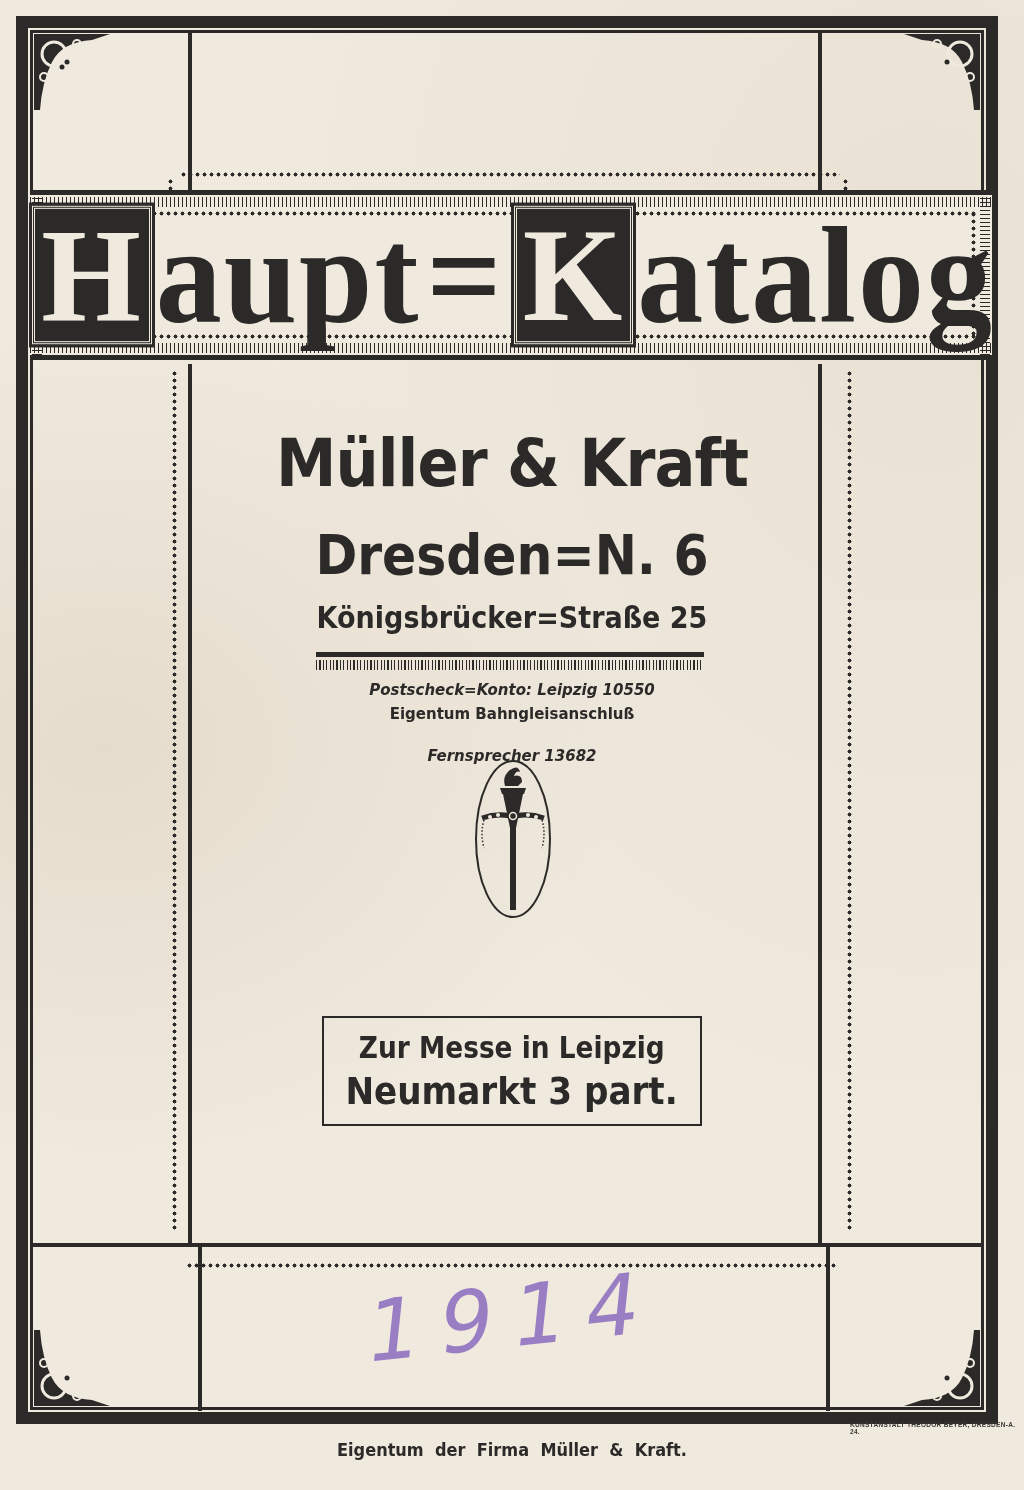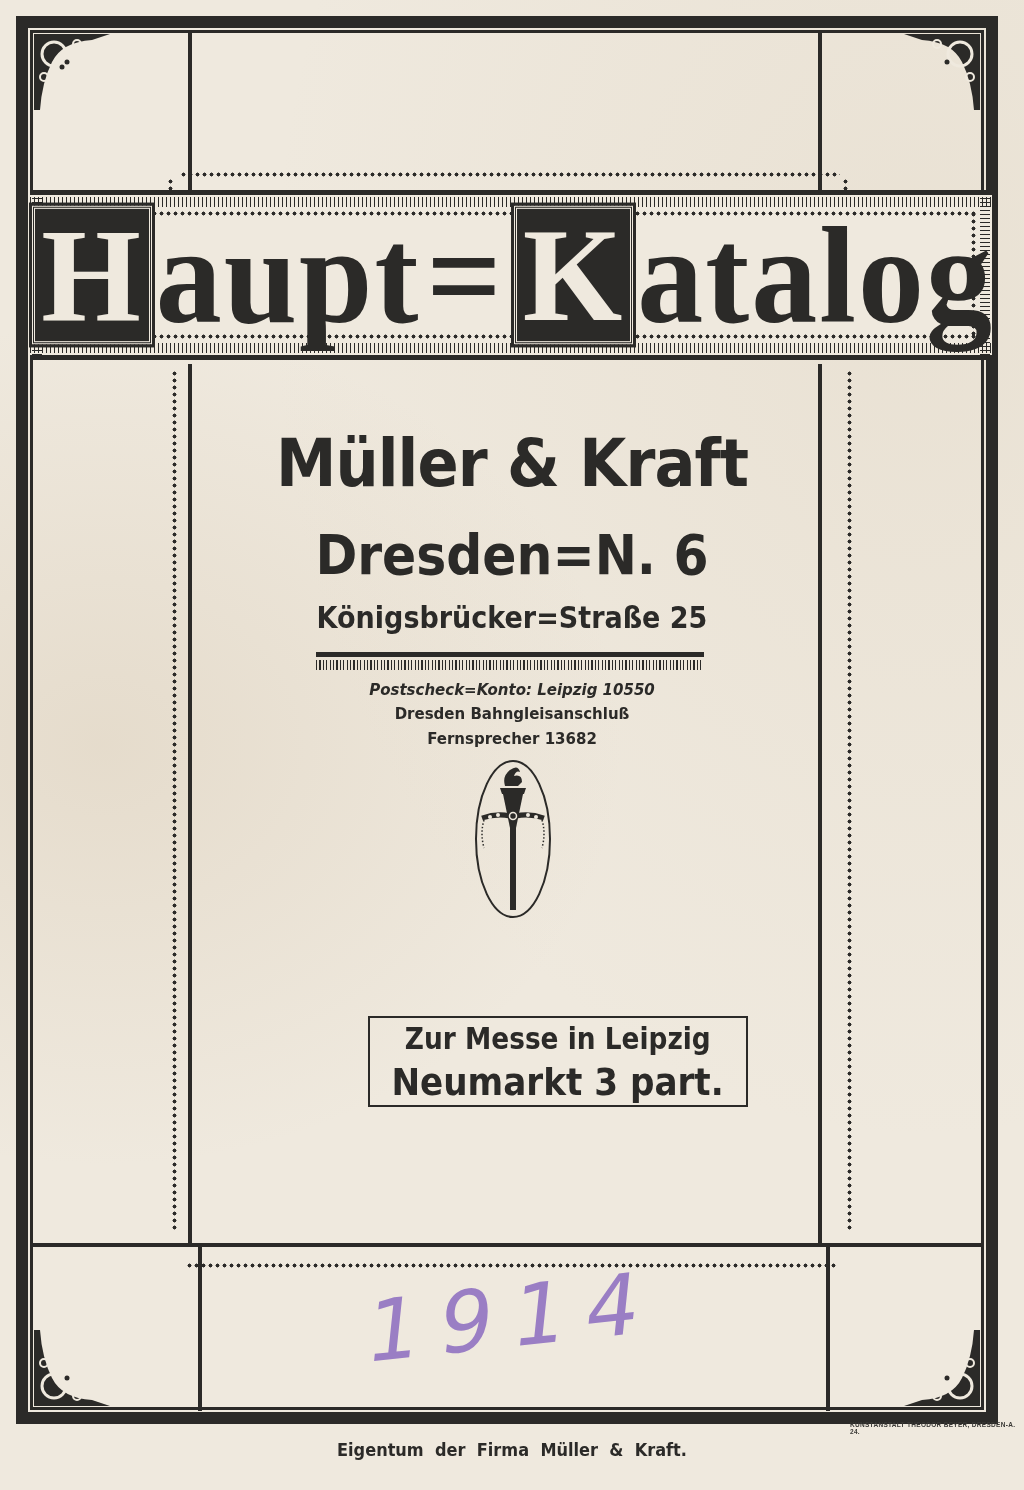--- a/index.html
+++ b/index.html
@@ -81,29 +81,29 @@
     }
     .company { top: 425px; font-size: 66px; letter-spacing: -1px; transform: scaleX(0.92); }
     .city { top: 522px; font-size: 56px; transform: scaleX(0.9); }
     .street { top: 600px; font-size: 30px; transform: scaleX(0.9); }
     .rule-thick { position: absolute; left: 316px; top: 652px; width: 388px; height: 5px; background: #2b2a28; }
     .rule-hatch { position: absolute; left: 316px; top: 660px; width: 388px; height: 10px;
       background-image: repeating-linear-gradient(90deg, #2b2a28 0 1.2px, transparent 1.2px 3.4px); }
     .info { font-size: 15px; font-weight: bold; }
     .info1 { top: 681px; font-style: italic; }
     .info2 { top: 705px; }
-    .info3 { top: 730px; }
+    .info3 { top: 747px; font-style: italic; }
 
     .torch-emblem { position: absolute; left: 472px; top: 758px; width: 82px; height: 162px; }
 
     .fair-box {
-      position: absolute; left: 322px; top: 1016px; width: 380px; height: 91px;
+      position: absolute; left: 322px; top: 1016px; width: 380px; height: 110px;
       border: 2px solid #2b2a28;
       display: flex; flex-direction: column; align-items: center; justify-content: center;
-      font-family: "DejaVu Sans", sans-serif; font-weight: bold; color: #2b2a28; margin-left: 46px;
+      font-family: "DejaVu Sans", sans-serif; font-weight: bold; color: #2b2a28;
     }
     .fair-line1 { font-size: 30px; transform: scaleX(0.88); line-height: 40px; }
     .fair-line2 { font-size: 38px; transform: scaleX(0.9); line-height: 46px; }
 
     .handwritten-year {
       position: absolute; left: 365px; top: 1270px; width: 260px; height: 120px;
       font-family: "DejaVu Sans", sans-serif; font-size: 84px; color: #8c6cc0;
       font-weight: normal; letter-spacing: 20px; transform: rotate(-6deg) skewX(-12deg);
       opacity: 0.85;
     }
@@ -200,21 +200,21 @@
   </g>
 </svg>
 
 <div class="center-text company">Müller &amp; Kraft</div>
 <div class="center-text city">Dresden=N. 6</div>
 <div class="center-text street">Königsbrücker=Straße 25</div>
 <div class="rule-thick"></div>
 <div class="rule-hatch"></div>
 
 <div class="center-text info info1">Postscheck=Konto: Leipzig 10550</div>
-<div class="center-text info info2">Dresden Bahngleisanschluß</div>
+<div class="center-text info info2">Eigentum Bahngleisanschluß</div>
 <div class="center-text info info3">Fernsprecher 13682</div>
 
 <svg class="torch-emblem" viewBox="0 0 82 162">
   <ellipse cx="41" cy="81" rx="37" ry="78" fill="none" stroke="#2b2a28" stroke-width="2"></ellipse>
   <path d="M33 28 Q30 18 38 12 Q46 6 48 14 Q44 12 42 18 Q50 16 50 24 L46 28 Z" fill="#2b2a28"></path>
   <path d="M28 30 L54 30 L52 36 L30 36 Z" fill="#2b2a28"></path>
   <path d="M31 36 L51 36 L44 70 L38 70 Z" fill="#2b2a28"></path>
   <rect x="38" y="70" width="6" height="82" fill="#2b2a28"></rect>
   <path d="M10 60 Q25 55 38 58 M44 58 Q57 55 72 60" stroke="#2b2a28" stroke-width="5" fill="none"></path>
   <circle cx="41" cy="58" r="3.5" fill="none" stroke="#efe9de" stroke-width="1.5"></circle>

